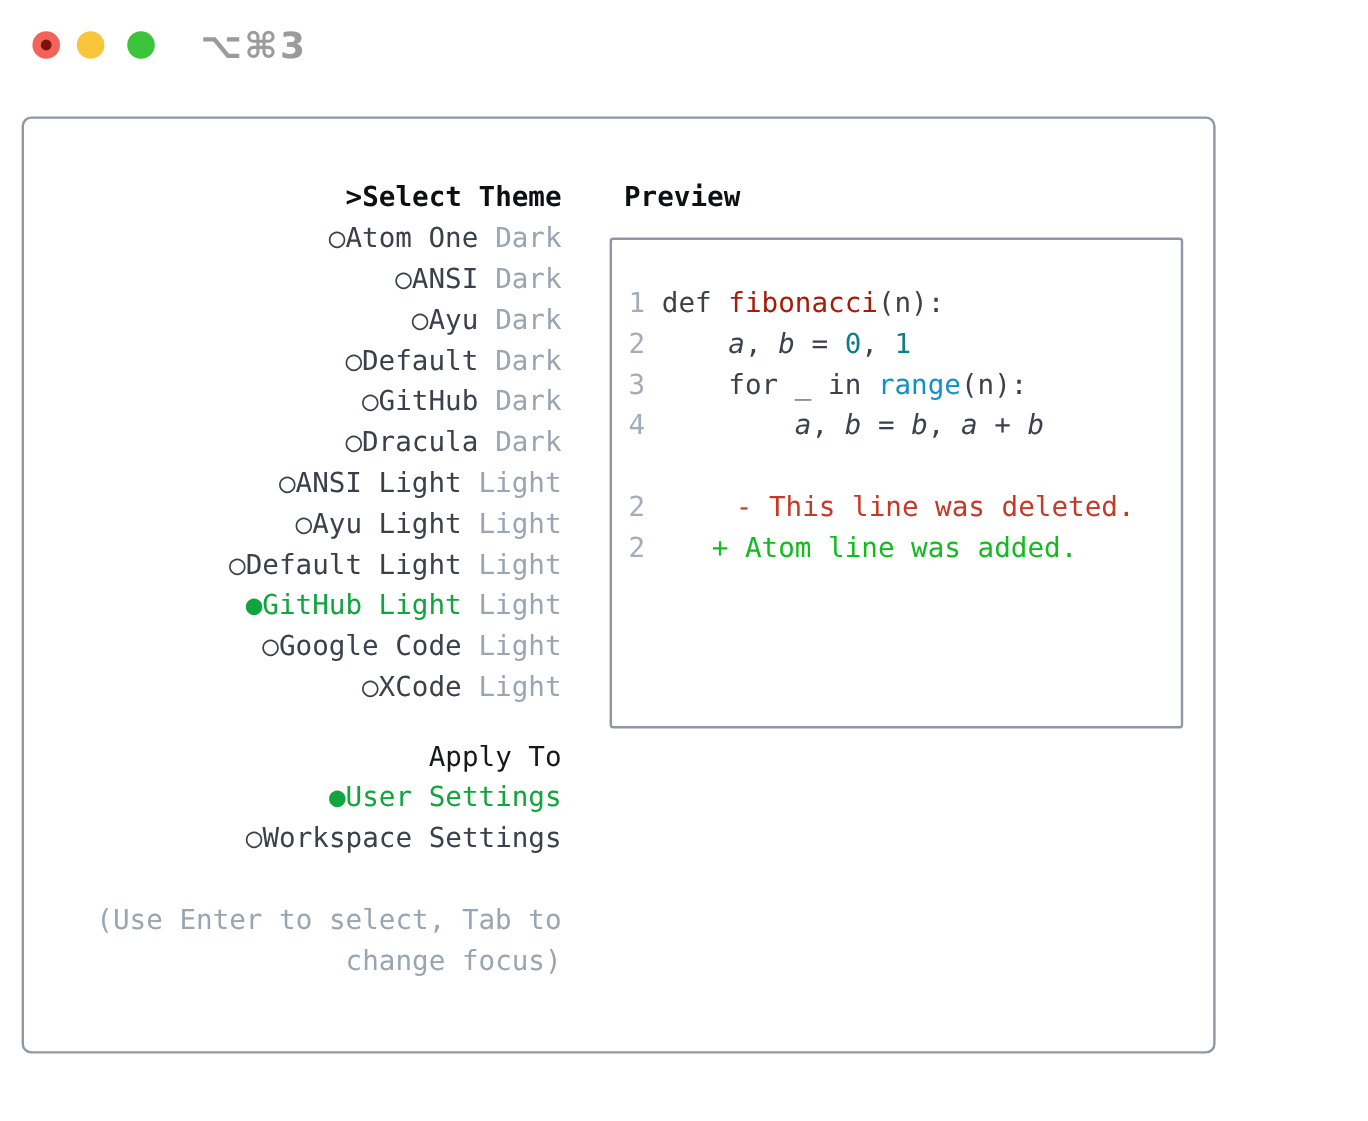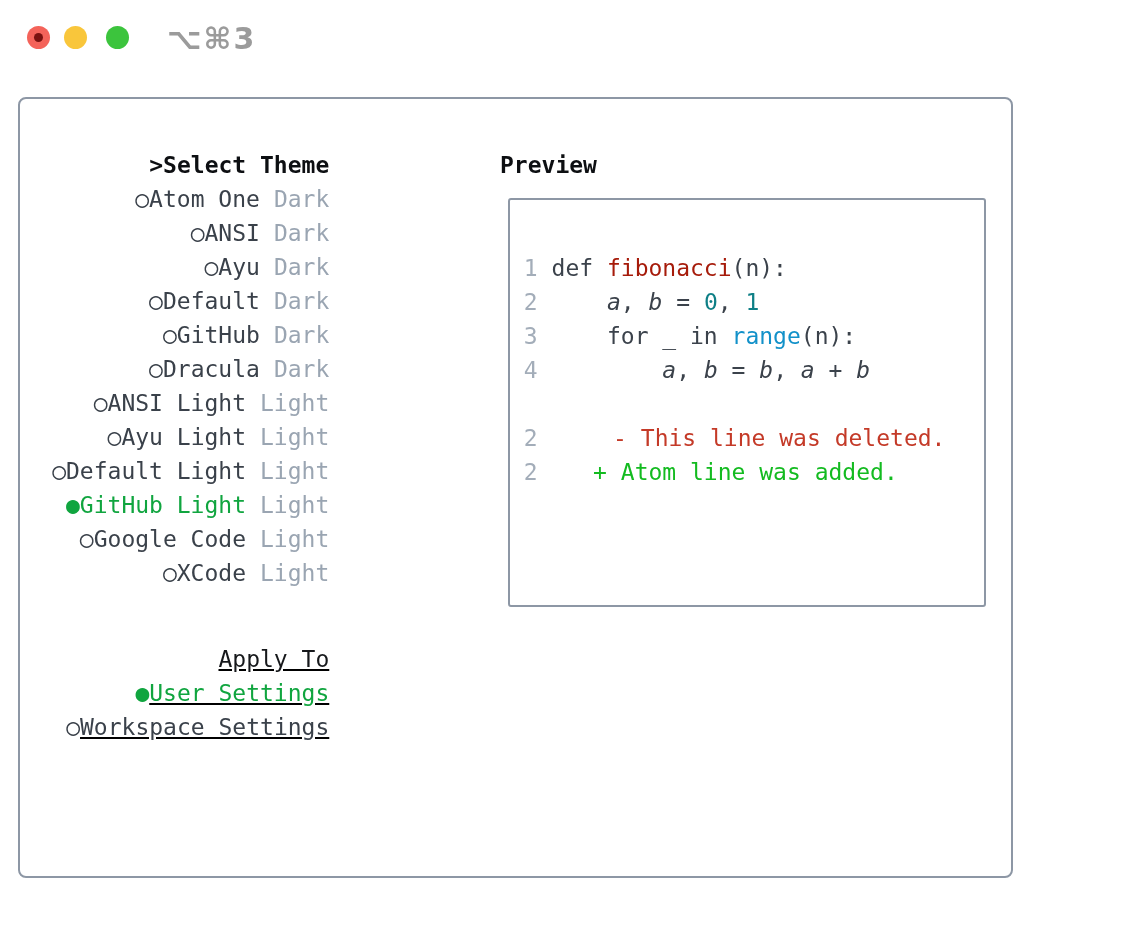--- a/index.html
+++ b/index.html
@@ -33,33 +33,33 @@
 
   
   .theme-col { position:absolute; left:18px; top:49px; font-size:23px; line-height:34px;text-align:right; }
   .row { height:34px; white-space:pre; }
   .bullet { display:inline-block; width:28px; color:#3a414a; }
   .row.header .bullet { color:#0d0f12; font-weight:bold; }
   .hdr { color:#0d0f12; font-weight:bold; }
   .tname { color:#3a414a; }
   .tvariant { color:#9aa5b2; margin-left:14px; }
   .row.selected .bullet, .row.selected .tname { color:#10a53f; }
-  .apply-block { margin-top:52px;text-decoration:underline; }
+  .apply-block { margin-top:24px; }
   .apply-title { color:#16181b; }
   .hint { margin-top:34px; width:430px; color:#9aa5b2; white-space:normal; }
 
   
   .preview-title {
-    position:absolute; left:480px; top:49px;
+    position:absolute; left:500px; top:49px;
     font-size:23px; line-height:34px; font-weight:bold; color:#0d0f12;
   }
   .preview-box {
     position:absolute; left:488px; top:99px; width:478px; height:409px;
     border:2px solid #8d97a5; border-radius:3px; background:#ffffff;
-    padding-top:51px; font-size:23px; line-height:34px;
+    padding-top:36px; font-size:23px; line-height:34px;
   }
   .pline { height:34px; white-space:pre; }
   .pline.blank { height:34px; }
 
   .seg-ln  { color:#a3adb9; }
   .seg-p   { color:#3b424b; }
   .seg-fn  { color:#a61b0a; }
   .seg-v   { color:#3b424b; font-style:italic; }
   .seg-n   { color:#0e7f86; }
   .seg-b   { color:#1291c9; }
@@ -99,20 +99,21 @@
       <div class="row selected"><span class="bullet">●</span><span class="tname">GitHub Light</span><span class="tvariant">Light</span></div>
       <div class="row"><span class="bullet">○</span><span class="tname">Google Code</span><span class="tvariant">Light</span></div>
       <div class="row"><span class="bullet">○</span><span class="tname">XCode</span><span class="tvariant">Light</span></div>
 
       <div class="apply-block">
         <div class="row"><span class="bullet"> </span><span class="apply-title">Apply To</span></div>
         <div class="row selected"><span class="bullet">●</span><span class="tname">User Settings</span></div>
         <div class="row"><span class="bullet">○</span><span class="tname">Workspace Settings</span></div>
       </div>
 
+      <div class="hint">(Use Enter to select, Tab to change focus)</div>
     </div>
 
     <div class="preview-title">Preview</div>
 
     <div class="preview-box">
       <div class="pline"><span class="seg-ln"> 1 </span><span class="seg-p">def </span><span class="seg-fn">fibonacci</span><span class="seg-p">(n):</span></div>
       <div class="pline"><span class="seg-ln"> 2 </span><span class="seg-p">    </span><span class="seg-v">a</span><span class="seg-p">, </span><span class="seg-v">b</span><span class="seg-p"> = </span><span class="seg-n">0</span><span class="seg-p">, </span><span class="seg-n">1</span></div>
       <div class="pline"><span class="seg-ln"> 3 </span><span class="seg-p">    for _ in </span><span class="seg-b">range</span><span class="seg-p">(n):</span></div>
       <div class="pline"><span class="seg-ln"> 4 </span><span class="seg-p">        </span><span class="seg-v">a</span><span class="seg-p">, </span><span class="seg-v">b</span><span class="seg-p"> = </span><span class="seg-v">b</span><span class="seg-p">, </span><span class="seg-v">a</span><span class="seg-p"> + </span><span class="seg-v">b</span></div>
       <div class="pline blank"></div>

